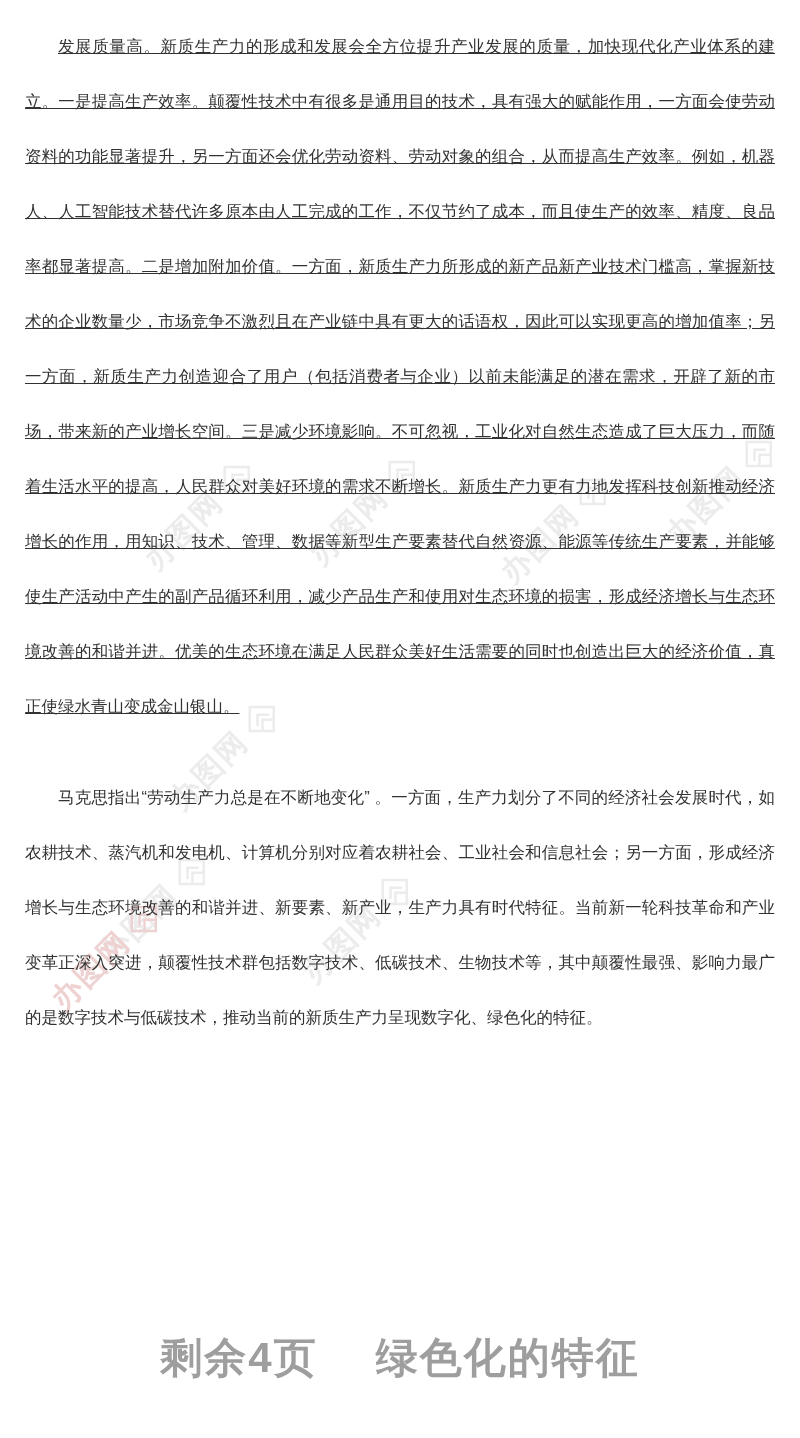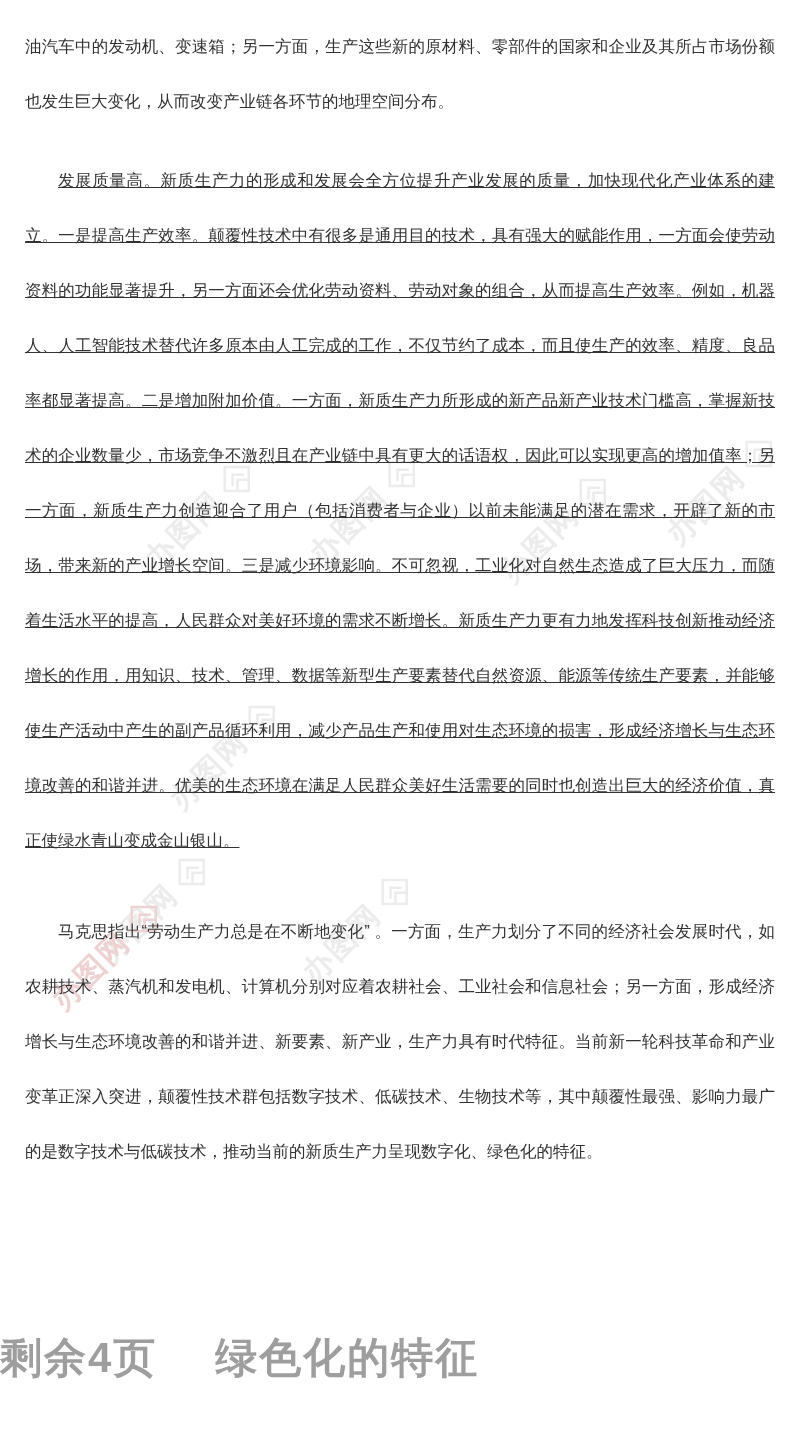--- a/index.html
+++ b/index.html
@@ -59,21 +59,21 @@
   .p-era { text-indent: 2em; }
 
   
   .footer-note {
     position: absolute;
     left: 0;
     top: 1330px;
     width: 100%;
     z-index: 1;
     display: flex;
-    justify-content: flex-start;
+    justify-content: center;
     gap: 58px;
     font-size: 42px;
     line-height: 56px;
     font-weight: bold;
     color: #9e9e9e;
     letter-spacing: 2px;
   }
 </style>
 </head>
 <body>
@@ -141,21 +141,20 @@
       <span>办图网</span>
       <svg viewBox="0 0 38 38" fill="none" stroke="currentColor" stroke-width="2.5">
         <path d="M19 2 L36 19 L19 36 L2 19 Z"></path>
           <path d="M11 21 L19 13 L27 21"></path>
           <path d="M11 28 L19 20 L27 28"></path>
       </svg>
     </div>
   </div>
 
   <div class="content">
-    <p class="p-cont">油汽车中的发动机、变速箱；另一方面，生产这些新的原材料、零部件的国家和企业及其所占市场份额也发生巨大变化，从而改变产业链各环节的地理空间分布。</p>
 
     <p class="p-quality">发展质量高。新质生产力的形成和发展会全方位提升产业发展的质量，加快现代化产业体系的建立。一是提高生产效率。颠覆性技术中有很多是通用目的技术，具有强大的赋能作用，一方面会使劳动资料的功能显著提升，另一方面还会优化劳动资料、劳动对象的组合，从而提高生产效率。例如，机器人、人工智能技术替代许多原本由人工完成的工作，不仅节约了成本，而且使生产的效率、精度、良品率都显著提高。二是增加附加价值。一方面，新质生产力所形成的新产品新产业技术门槛高，掌握新技术的企业数量少，市场竞争不激烈且在产业链中具有更大的话语权，因此可以实现更高的增加值率；另一方面，新质生产力创造迎合了用户（包括消费者与企业）以前未能满足的潜在需求，开辟了新的市场，带来新的产业增长空间。三是减少环境影响。不可忽视，工业化对自然生态造成了巨大压力，而随着生活水平的提高，人民群众对美好环境的需求不断增长。新质生产力更有力地发挥科技创新推动经济增长的作用，用知识、技术、管理、数据等新型生产要素替代自然资源、能源等传统生产要素，并能够使生产活动中产生的副产品循环利用，减少产品生产和使用对生态环境的损害，形成经济增长与生态环境改善的和谐并进。优美的生态环境在满足人民群众美好生活需要的同时也创造出巨大的经济价值，真正使绿水青山变成金山银山。</p>
 
 
     <p class="p-era">马克思指出“劳动生产力总是在不断地变化” 。一方面，生产力划分了不同的经济社会发展时代，如农耕技术、蒸汽机和发电机、计算机分别对应着农耕社会、工业社会和信息社会；另一方面，形成经济增长与生态环境改善的和谐并进、新要素、新产业，生产力具有时代特征。当前新一轮科技革命和产业变革正深入突进，颠覆性技术群包括数字技术、低碳技术、生物技术等，其中颠覆性最强、影响力最广的是数字技术与低碳技术，推动当前的新质生产力呈现数字化、绿色化的特征。</p>
   </div>
 
   <div class="footer-note">
     <span>剩余4页</span>
     <span>绿色化的特征</span>

